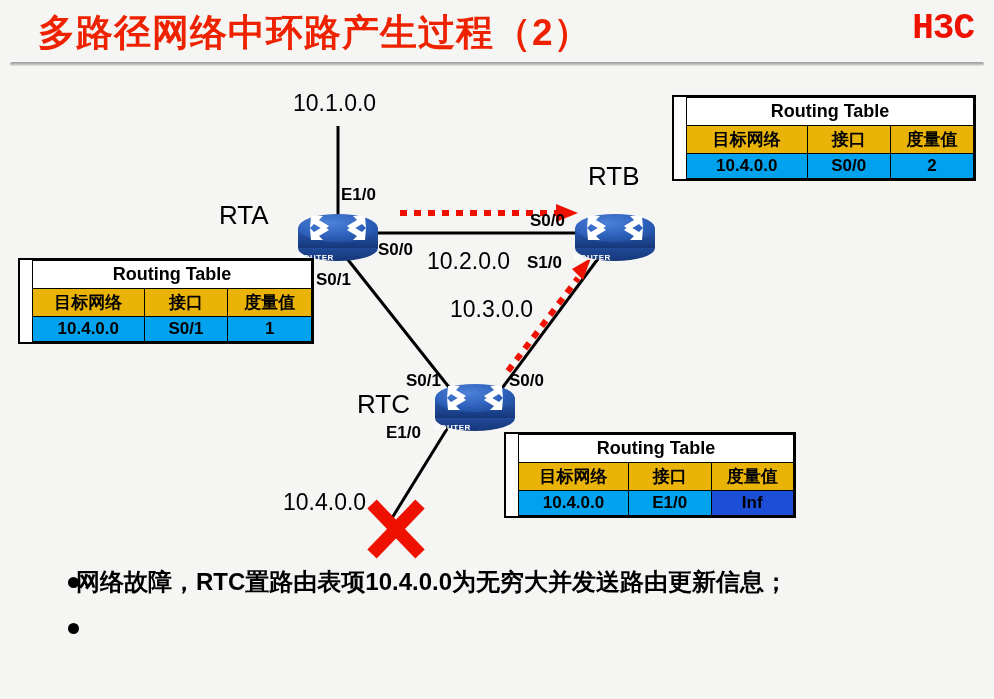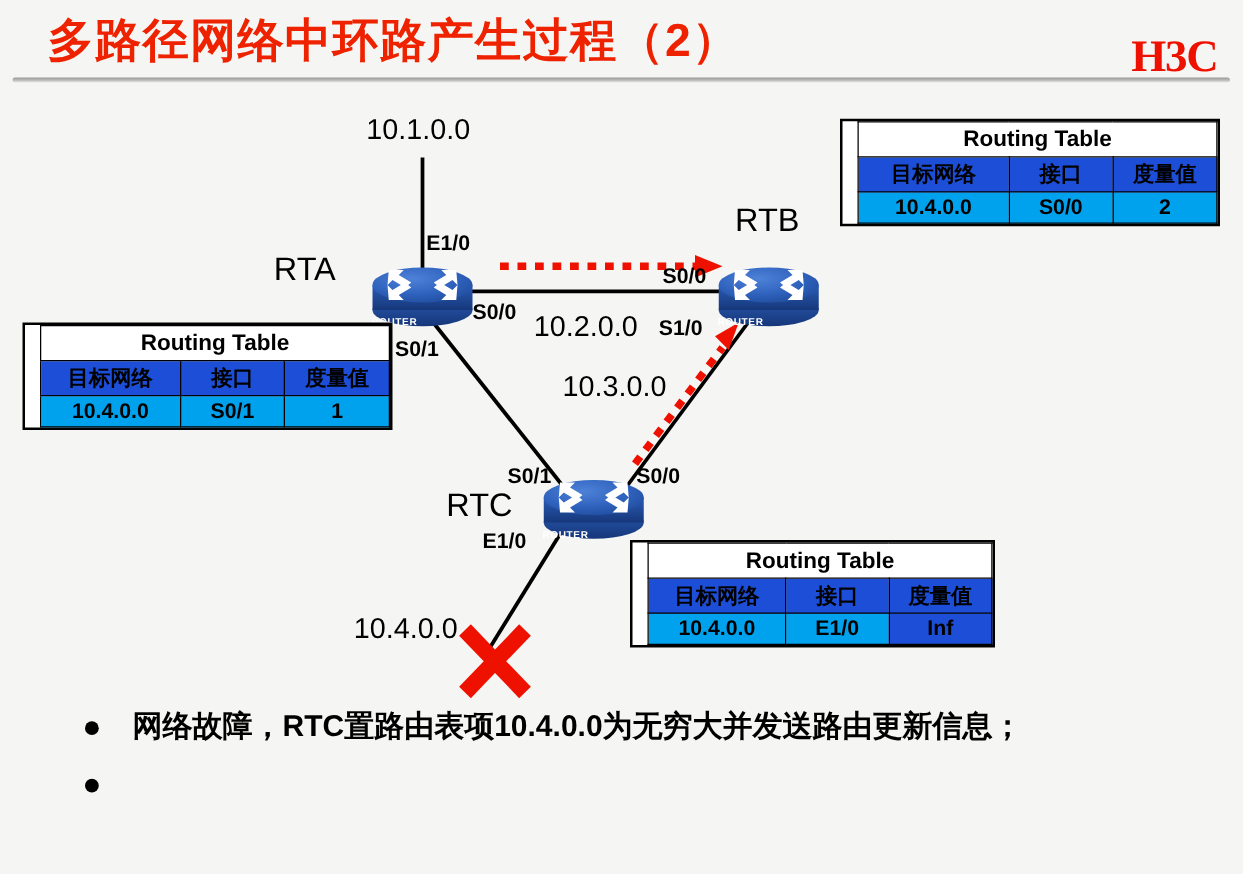--- a/index.html
+++ b/index.html
@@ -17,26 +17,26 @@
     position: absolute;
     left: 38px; top: 8px;
     font-size: 37px;
     font-weight: bold;
     color: #ef2200;
     letter-spacing: 1px;
     white-space: nowrap;
   }
   #brand-logo {
     position: absolute;
-    right: 20px; top: 24px;
+    right: 20px; top: 8px;
     font-size: 36px;
     font-weight: bold;
     color: #ee1100;
     letter-spacing: -1px;
-    font-family: Liberation Serif, serif;
+    font-family: Liberation Mono, monospace;
   }
   #title-divider {
     position: absolute;
     left: 10px; top: 62px;
     width: 974px; height: 4px;
     background: linear-gradient(to bottom, #9a9a9a 0%, #b8b8b8 50%, #e8e8e6 100%);
     border-radius: 2px;
   }
 
   
@@ -104,37 +104,37 @@
     white-space: nowrap;
   }
   .rt-title {
     font-size: 18px !important;
     font-weight: bold;
     background: #ffffff;
     padding: 3px 0 !important;
   }
   .rt-head {
     font-size: 17px;
-    background: #1d4ed8;
+    background: #eab308;
   }
   .rt-row {
     font-size: 17px;
     background: #00a2ee;
   }
 
   
   #bullets {
     position: absolute;
     left: 0; top: 566px;
     width: 994px;
   }
   .bullet-item {
     position: relative;
     margin: 0 0 4px 0;
-    padding-left: 106px;
+    padding-left: 76px;
     font-size: 24px;
     font-weight: bold;
     color: #000;
     line-height: 1.32;
   }
   .bullet-dot {
     position: absolute;
     left: 68px; top: 11px;
     width: 11px; height: 11px;
     border-radius: 50%;

